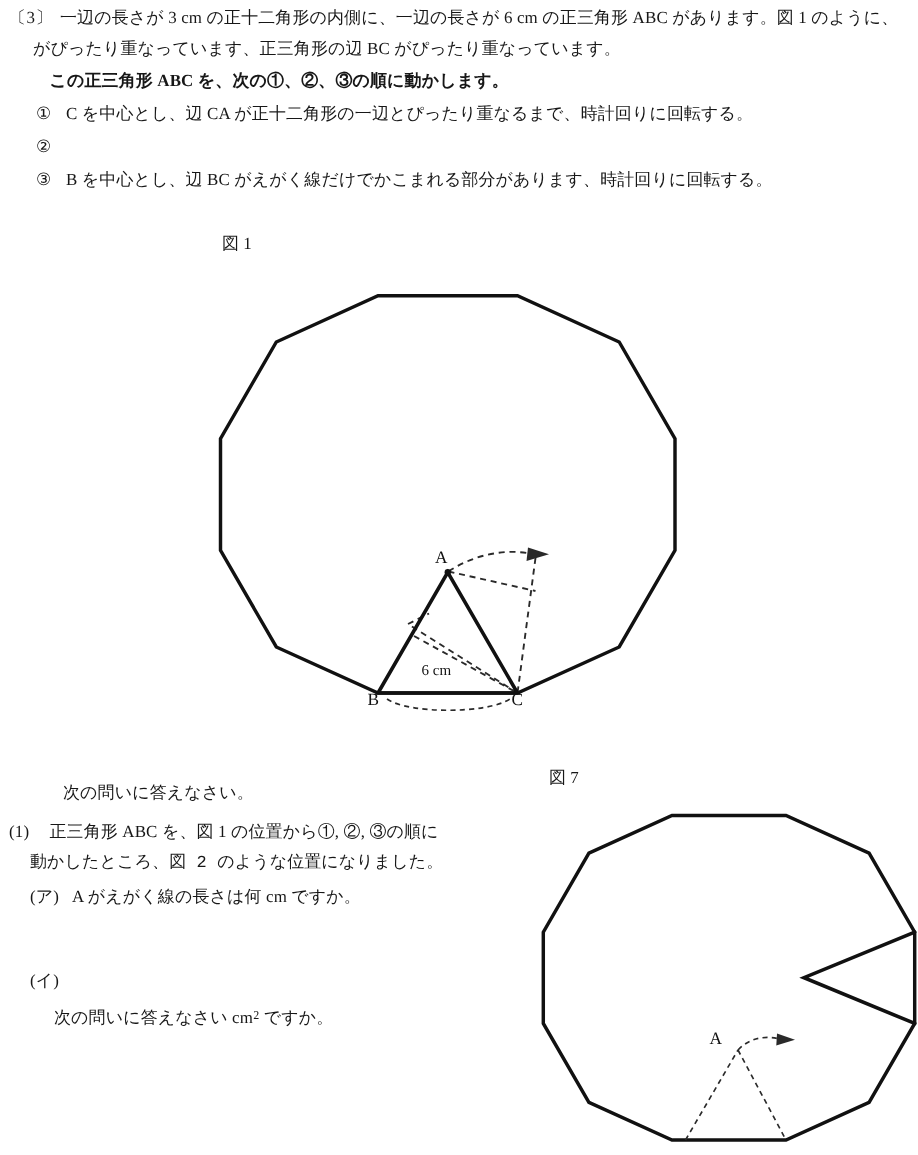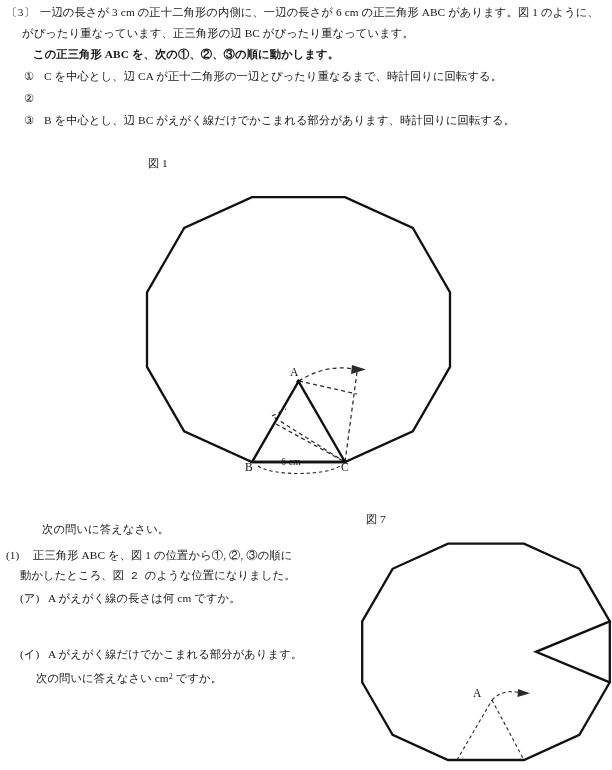--- a/index.html
+++ b/index.html
@@ -140,33 +140,32 @@
 
     <g>
       <polygon class="tri-stroke" points="252,462 345,462 298.5,381.5"></polygon>
       <circle class="dot" cx="298.5" cy="381.5" r="2.1"></circle>
     </g>
   </svg>
 
   <div class="pt-label" style="left:290px; top:366px;">A</div>
   <div class="pt-label" style="left:245px; top:461px;">B</div>
   <div class="pt-label" style="left:341px; top:461px;">C</div>
-  <div class="dim-label" style="left:281px; top:456px;">6 cm</div>
+  <div class="dim-label" style="left:281px; top:442px;">6 cm</div>
 
   <div class="txt" style="left:42px; top:472px;margin-top:48px;">次の問いに答えなさい。</div>
 
   <div class="txt" style="left:6px; top:546px;">(1)</div>
   <div class="txt" style="left:33px; top:546px;">正三角形 ABC を、図 1 の位置から①, ②, ③の順に</div>
   <div class="txt" style="left:20px; top:567px;font-family:Liberation Mono, monospace;">動かしたところ、図 2 のような位置になりました。</div>
 
   <div class="txt" style="left:20px; top:589px;">(ア)</div>
   <div class="txt" style="left:48px; top:589px;">A がえがく線の長さは何 cm ですか。</div>
 
   <div class="txt" style="left:20px; top:645px;">(イ)</div>
-  <div class="txt" style="left:48px; top:645px;">A がえがく線だけでかこまれる部分があります。</div>
 
   <div class="txt" style="left:36px; top:667px;">
     <span>次の問いに答えなさい cm</span><span class="small-sup">2</span><span> ですか。</span>
   </div>
 
   <div class="fig-label" style="left:366px; top:512px;">図 7</div>
 
   <svg width="612" height="770" viewBox="0 0 612 770">
     <g>
 

